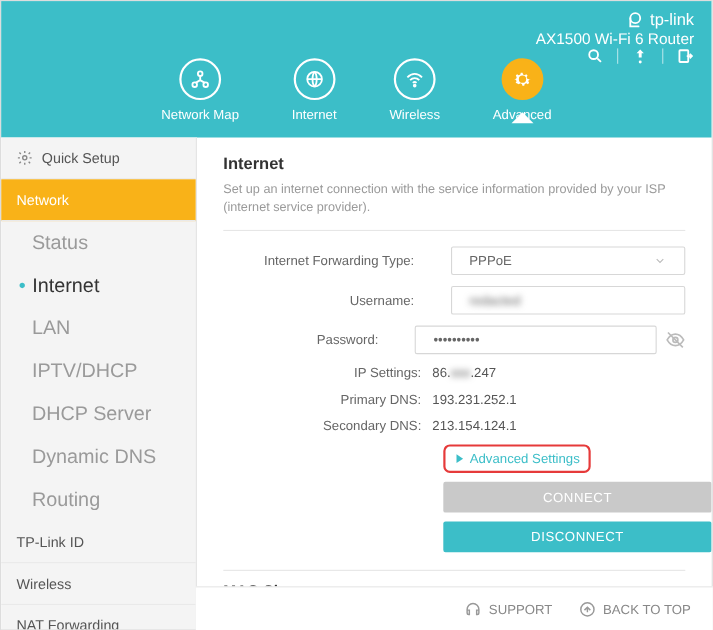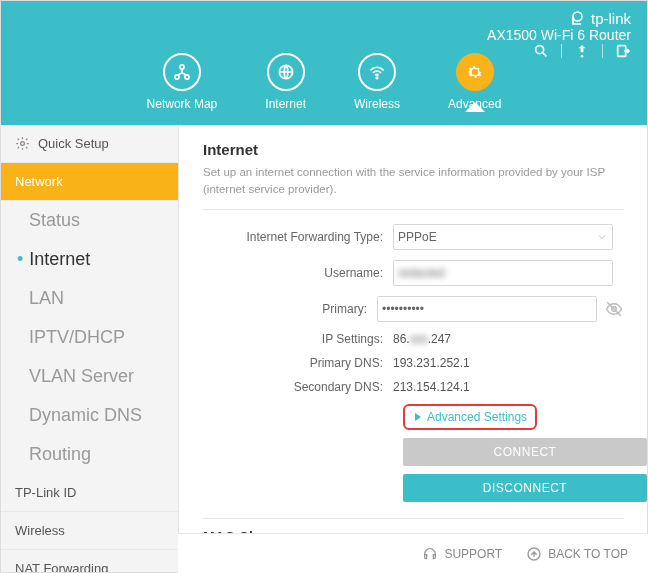--- a/index.html
+++ b/index.html
@@ -28,21 +28,21 @@
 .sidebar .subitem { padding: 9px 14px 9px 28px; color:#9a9a9a; cursor:pointer; font-size:18px; }
 .sidebar .subitem.active { color:#333; }
 .sidebar .subitem.active::before { content:"•"; color:#3cbec8; margin-right:6px; margin-left:-12px; }
 .gear-ic { width:15px; height:15px; }
 .main { flex:1; padding: 16px 24px 0 24px; position:relative; overflow:hidden; }
 .section-title { font-size:15px; font-weight:bold; color:#333; margin-bottom:6px; }
 .section-desc { font-size:11.5px; color:#9a9a9a; line-height:1.5; padding-bottom:10px; border-bottom:1px solid #e6e6e6; margin-bottom:14px; }
 .form-row { display:flex; align-items:center; margin-bottom:10px; font-size:12px; }
 .form-label { width: 190px; text-align:right; color:#666; padding-right:10px; }
 .form-val { flex:1; color:#555; }
-.select, .input { width: 220px; height:26px; border:1px solid #d7d7d7; border-radius:2px; padding:0 4px; font-size:12px; color:#666; background:#fff; display:flex; align-items:center; justify-content:space-between; }
+.select, .input { width: 220px; height:26px; border:1px solid #d7d7d7; border-radius:2px; padding:0 16px; font-size:12px; color:#666; background:#fff; display:flex; align-items:center; justify-content:space-between;margin-left:23px; }
 .input input { border:none; outline:none; width:100%; font-size:12px; color:#666; background:transparent; }
 .chev { color:#bbb; }
 .pw-wrap { display:flex; align-items:center; gap:8px; }
 .eye { color:#bbb; cursor:pointer; }
 .adv-link { margin-left:200px; display:inline-flex; align-items:center; gap:4px; color:#3cbec8; font-size:12px; cursor:pointer; padding:4px 8px; border:2px solid #e63a3a; border-radius:6px; }
 .adv-link svg { width:10px; height:10px; }
 .btn { width:244px; height:28px; margin-left:200px; margin-top:8px; display:flex; align-items:center; justify-content:center; color:#fff; font-size:12px; letter-spacing:0.5px; cursor:pointer; border-radius:2px; }
 .btn.connect { background:#c9c9c9; }
 .btn.disconnect { background:#3cbec8; }
 .mac-title { margin-top:16px; font-size:14px; font-weight:bold; color:#333; border-top:1px solid #e6e6e6; padding-top:10px; }
@@ -134,21 +134,21 @@
         </svg>
       <span>Quick Setup</span>
     </div>
     <div class="item active-top">
       <span>Network</span>
     </div>
     <div class="subitem">Status</div>
     <div class="subitem active">Internet</div>
     <div class="subitem">LAN</div>
     <div class="subitem">IPTV/DHCP</div>
-    <div class="subitem">VLAN Server</div>
+    <div class="subitem">DHCP Server</div>
     <div class="subitem">Dynamic DNS</div>
     <div class="subitem">Routing</div>
     <div class="item">
         <span>TP-Link ID</span>
       </div>
     <div class="item">
         <span>Wireless</span>
       </div>
     <div class="item">
         <span>NAT Forwarding</span>
@@ -174,21 +174,21 @@
     </div>
 
     <div class="form-row">
       <div class="form-label">Username:</div>
       <div class="input">
         <span class="blur">redacted</span>
       </div>
     </div>
 
     <div class="form-row">
-      <div class="form-label">Primary:</div>
+      <div class="form-label">Password:</div>
       <div class="pw-wrap">
         <div class="input">
           <input type="password" value="••••••••••" style="">
         </div>
         <svg class="eye" width="18" height="18" viewBox="0 0 24 24" fill="none" stroke="currentColor" stroke-width="2">
             <path d="M2 12s4-7 10-7 10 7 10 7-4 7-10 7S2 12 2 12z"></path>
             <circle cx="12" cy="12" r="3"></circle>
             <path d="M3 3l18 18"></path>
           </svg>
       </div>

